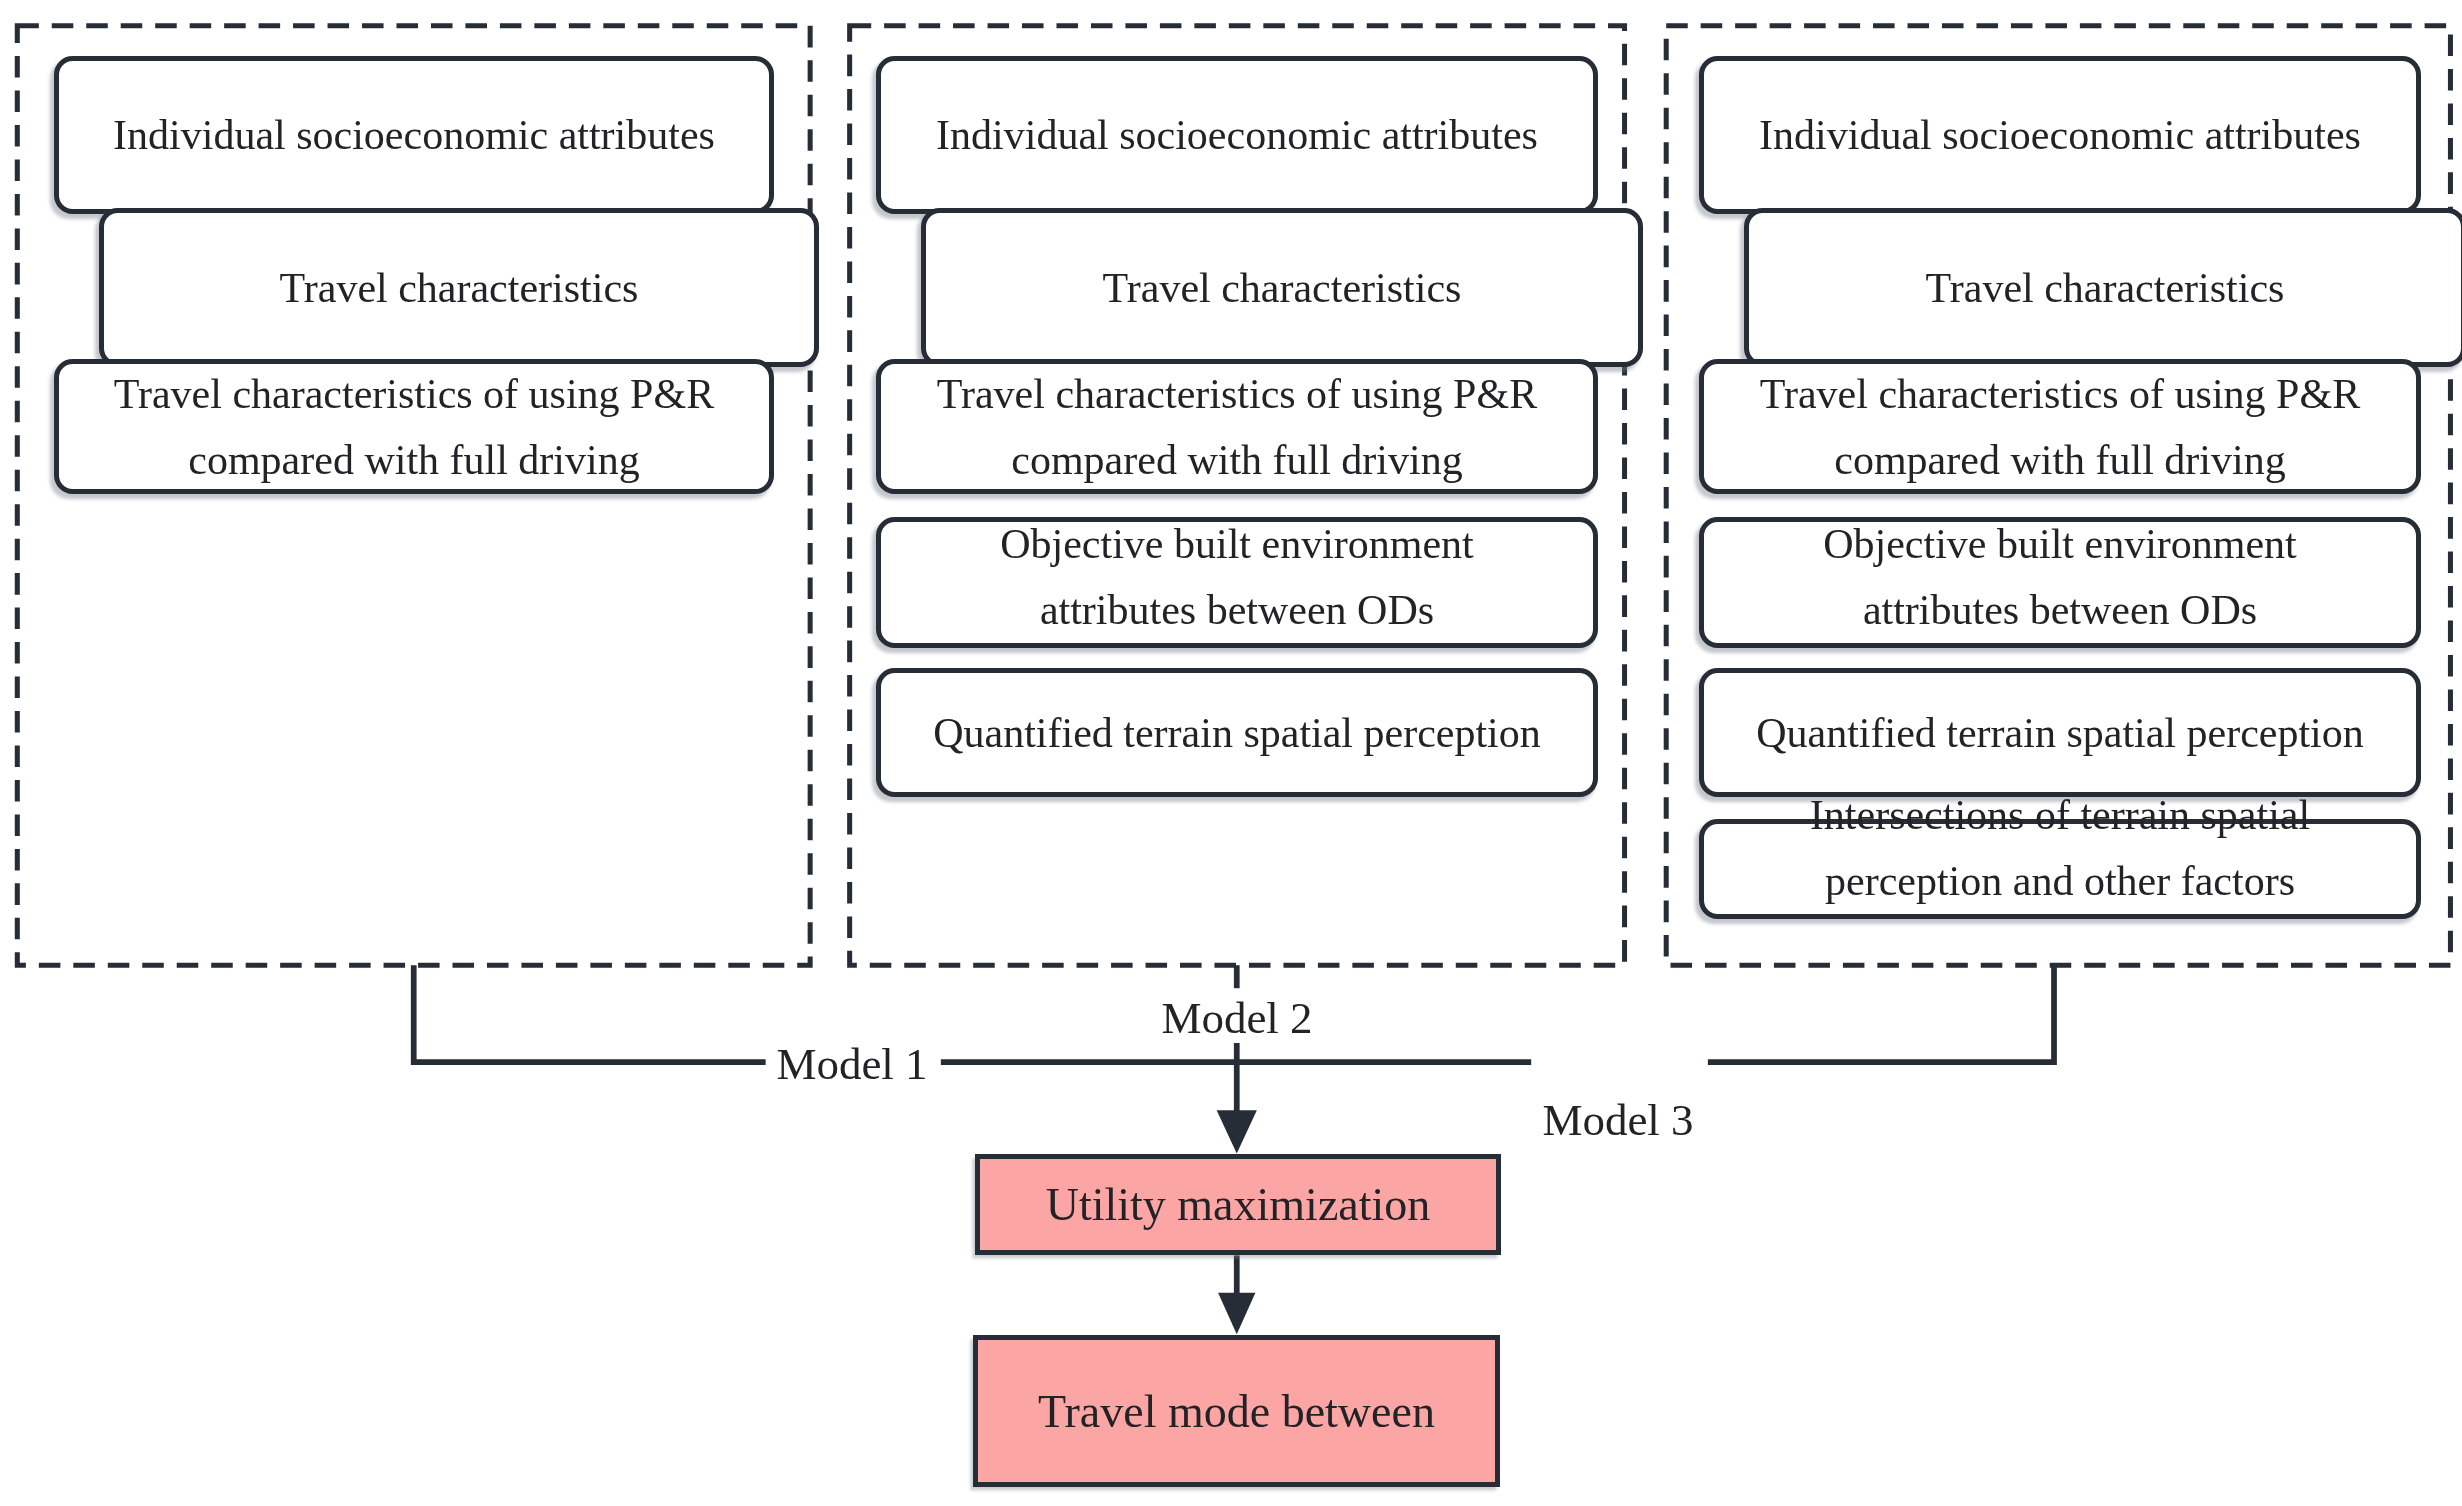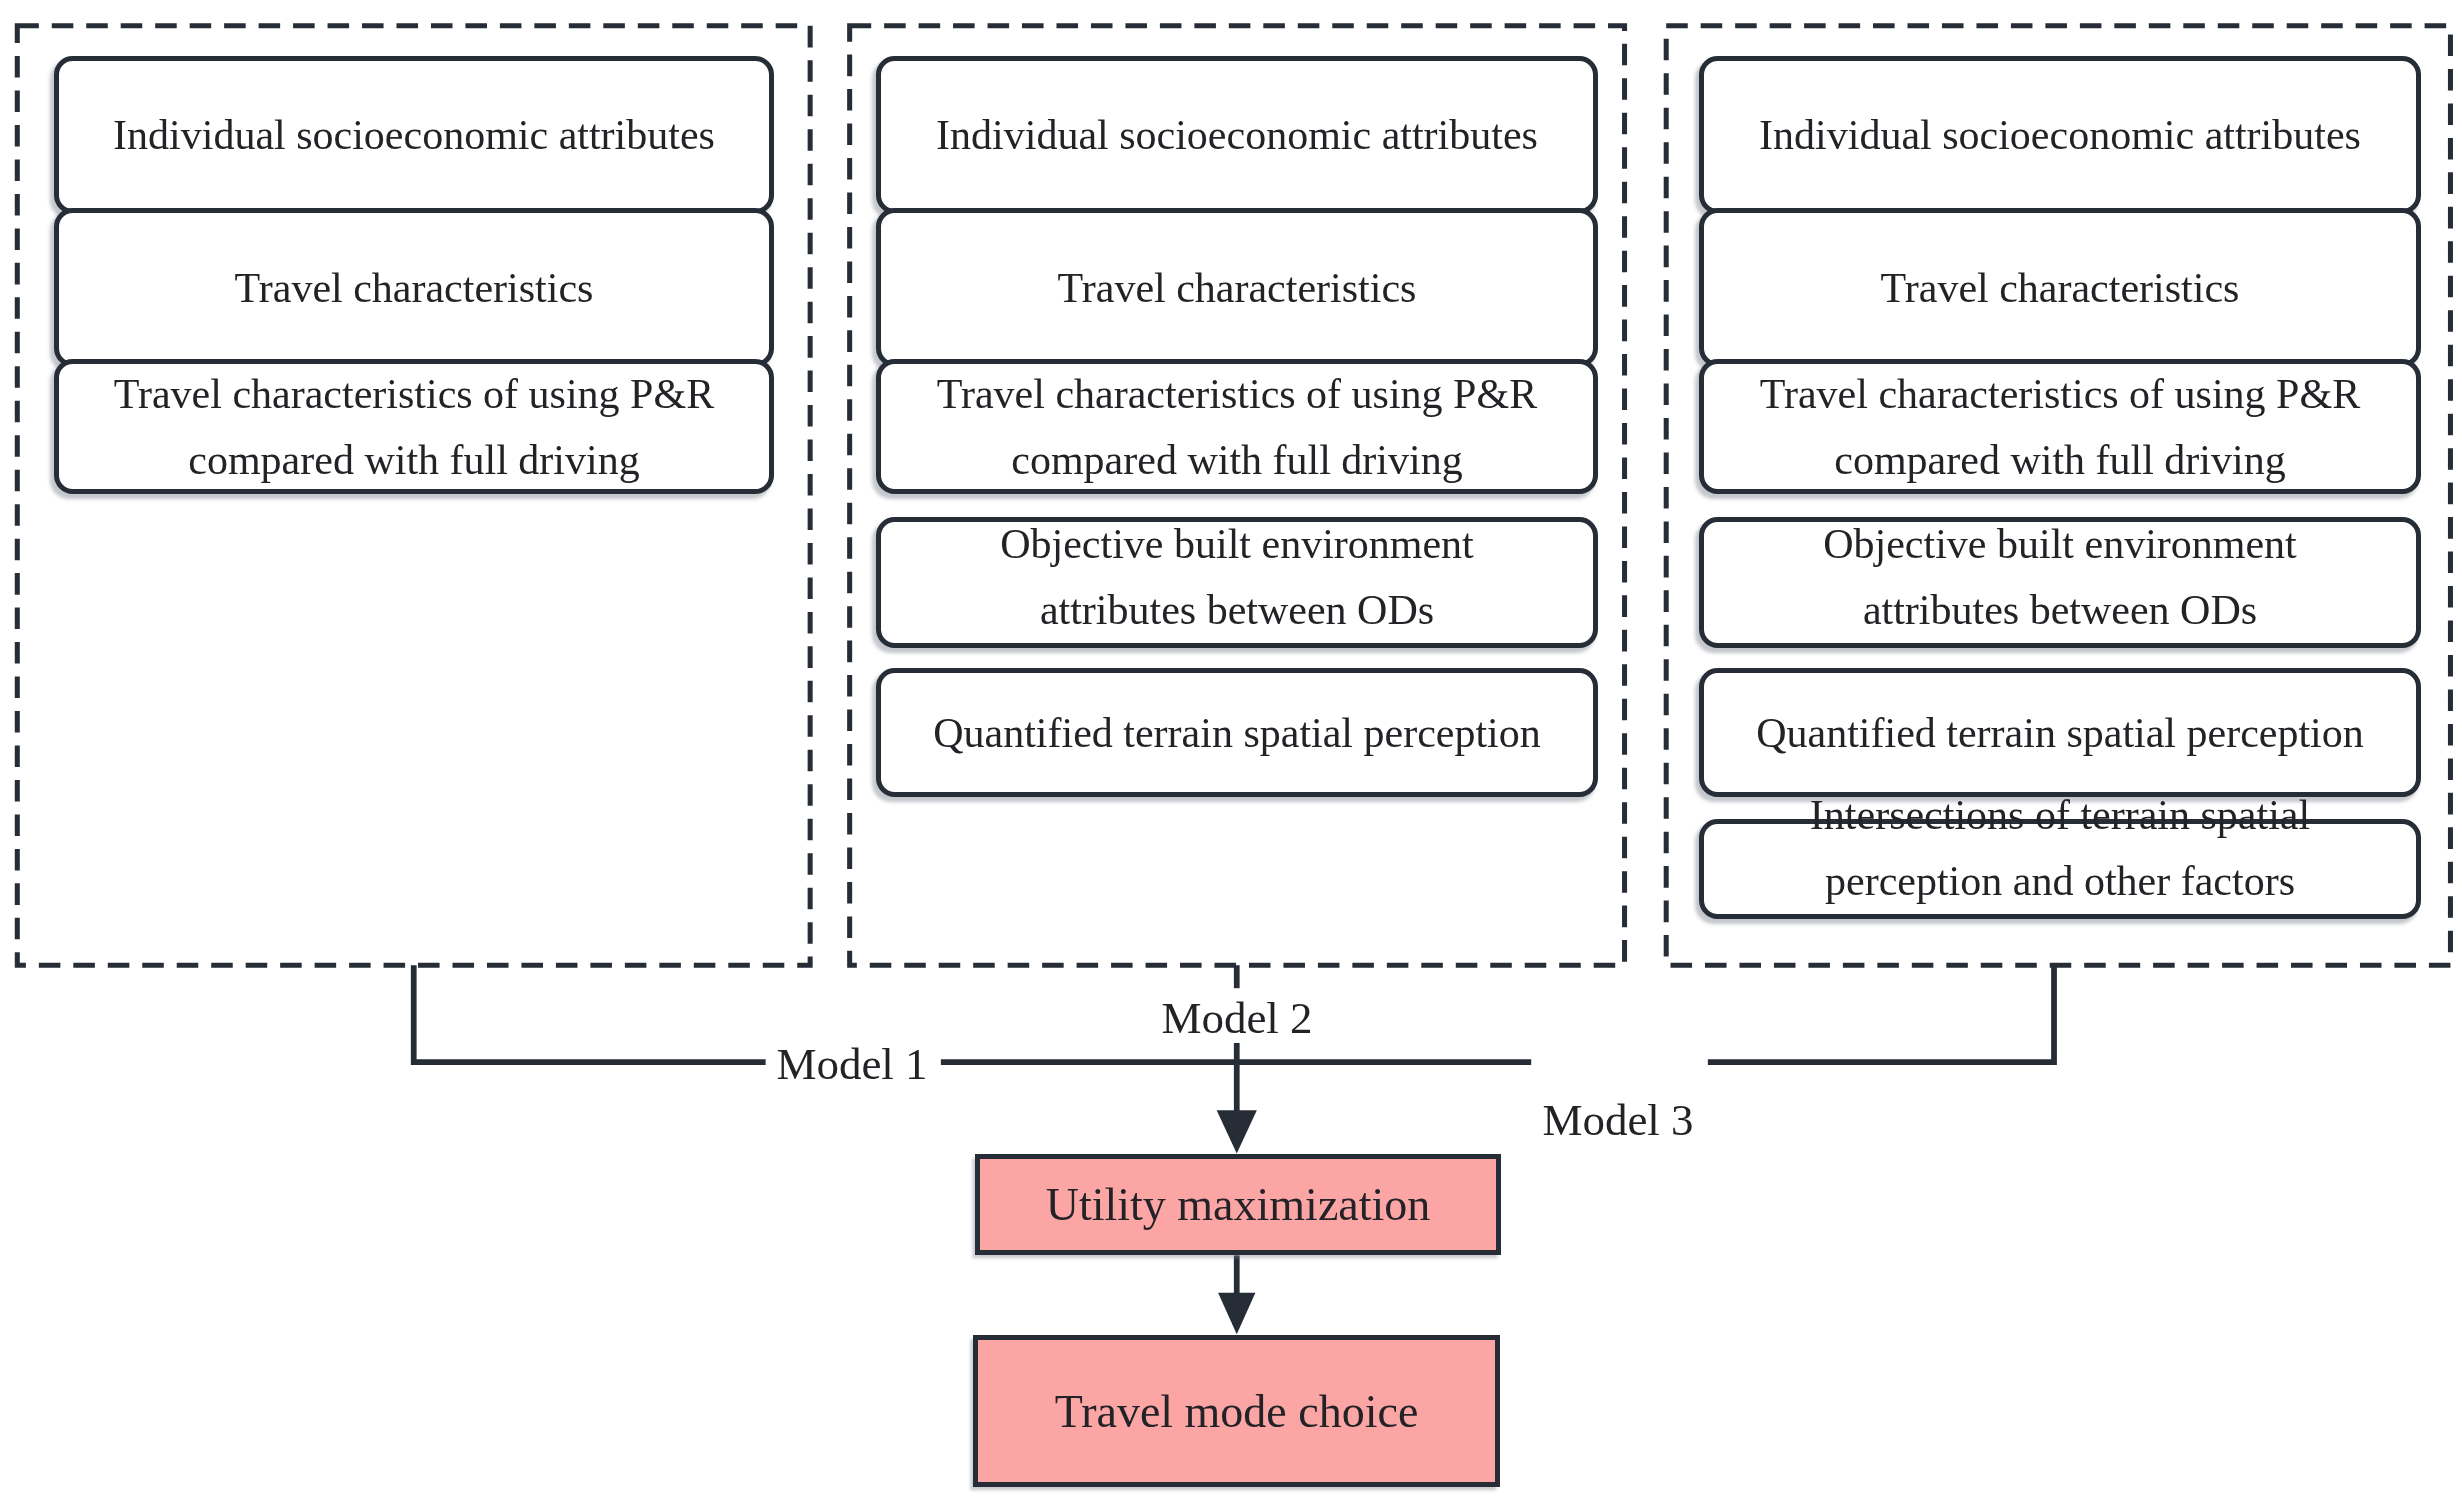--- a/index.html
+++ b/index.html
@@ -32,21 +32,21 @@
     font-size: 42px;
     line-height: 66px;
     padding: 0 42px;
   }
   
   .c1 { left: 54px;   width: 720px; }
   .c2 { left: 876px; width: 722px; }
   .c3 { left: 1699px; width: 722px; }
   
   .r1 { top: 56px;   height: 158px; }
-  .r2 { top: 208px;  height: 159px; }
+  .r2 { top: 208px;  height: 159px; margin-left: 45px; }
   .r3 { top: 359px;  height: 135px; }
   .r4 { top: 517px;  height: 131px; align-items: flex-end; }
   .r5 { top: 668px;  height: 129px; }
   .r6 { top: 819px; height: 100px; align-items: flex-end; }
   
   .fbox {
     position: absolute;
     box-sizing: border-box;
     background: #fca5a5;
     border: 5.7px solid #262d36;
@@ -152,17 +152,17 @@
   </div>
 
   <span class="model-label model-1">Model 1</span>
   <span class="model-label model-2">Model 2</span>
   <span class="model-label model-3">Model 3</span>
 
   <div class="fbox fbox-utility">
     <span>Utility maximization</span>
   </div>
   <div class="fbox fbox-choice">
-    <span class="fline">Travel mode choice</span>
+    <span class="fline">Travel mode between</span>
   </div>
 
 </div>
 
 
 </body></html>

